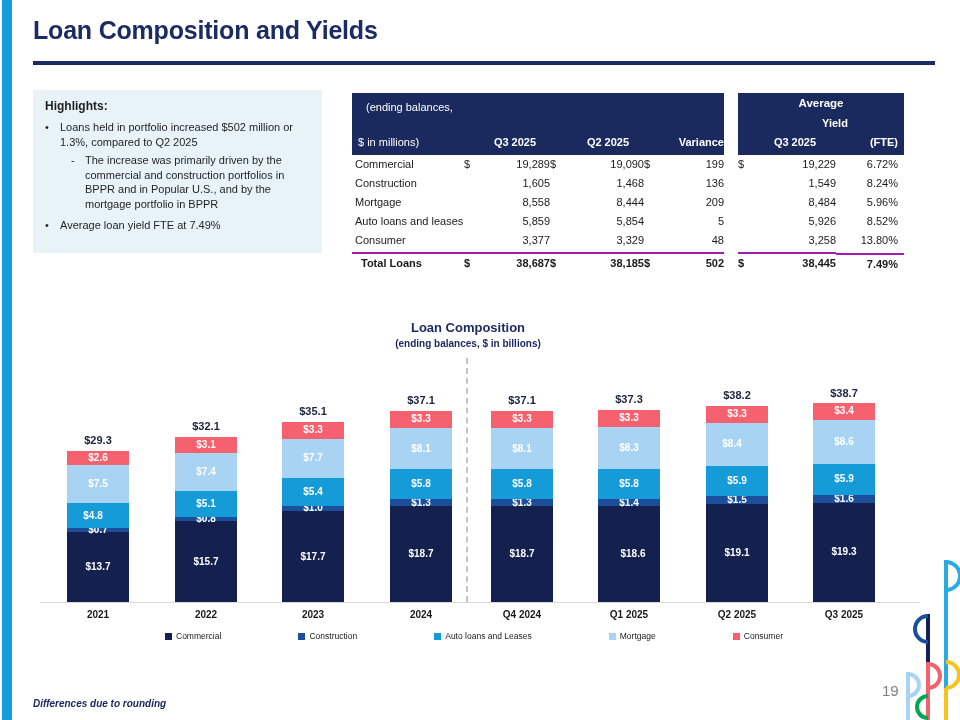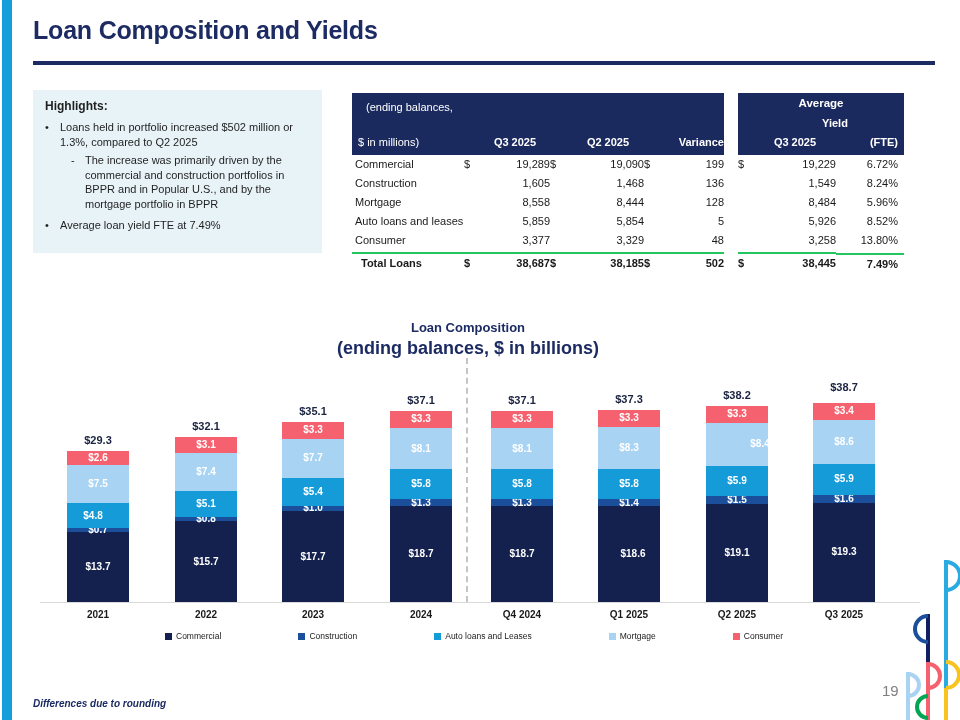--- a/index.html
+++ b/index.html
@@ -41,27 +41,27 @@
   .h-yield2{left:470px;top:43px;width:76px;text-align:right;}
   .h-avg{left:402px;top:43px;width:82px;text-align:center;}
   .tbody{position:absolute;left:0;top:62px;width:552px;}
   .trow{display:grid;grid-template-columns:112px 16px 70px 22px 72px 22px 58px 14px 16px 82px 68px;height:19px;align-items:center;}
   .trow span{display:block;line-height:19px;height:19px;}
   .trow .lbl{padding-left:3px;}
   .trow .d{text-align:left;}
   .trow .num{text-align:right;}
   .trow .pr{padding-right:6px;box-sizing:border-box;}
   .trow.total{margin-top:2px;}
-  .trow.total span{font-weight:bold;border-top:2px solid #22c55e;}
+  .trow.total span{font-weight:bold;border-top:2px solid #a21caf;}
   .trow.total span.gapc{border-top:none;}
   .trow.total .lbl{padding-left:9px;}
   
   .chart-title-wrap{left:318px;top:320px;width:300px;text-align:center;color:#1d2b63;font-weight:bold;}
   .chart-title{font-size:13px;line-height:1.3;}
-  .chart-subtitle{font-size:18px;line-height:1.3;}
+  .chart-subtitle{font-size:10px;line-height:1.3;}
   .chart-plot{left:40px;top:360px;width:880px;height:242px;}
   .chart-plot,.chart-plot *{position:absolute;}
   .baseline{left:0;top:242px;width:880px;height:1px;background:#d9d9d9;}
   .divider{left:426px;top:-2px;height:244px;width:0;border-left:2px dashed #c5c5c5;}
   .seg{box-sizing:border-box;}
   .seg-label{text-align:center;color:#ffffff;font-weight:bold;font-size:10px;line-height:12px;height:12px;}
   .bar-total{text-align:center;color:#1a2340;font-weight:bold;font-size:11px;line-height:13px;}
   .cat-label{text-align:center;font-weight:bold;font-size:10px;color:#1a1a1a;line-height:12px;}
   
   .legend{left:165px;top:631px;width:618px;display:flex;justify-content:space-between;align-items:center;}
@@ -136,21 +136,21 @@
         <span class="num">1,549</span>
         <span class="num pr">8.24%</span>
       </div>
       <div class="trow">
         <span class="lbl">Mortgage</span>
         <span class="d"></span>
         <span class="num">8,558</span>
         <span class="d"></span>
         <span class="num">8,444</span>
         <span class="d"></span>
-        <span class="num">128</span>
+        <span class="num">209</span>
         <span class="gapc"></span>
         <span class="d"></span>
         <span class="num">8,484</span>
         <span class="num pr">5.96%</span>
       </div>
       <div class="trow">
         <span class="lbl">Auto loans and leases</span>
         <span class="d"></span>
         <span class="num">5,859</span>
         <span class="d"></span>
@@ -271,36 +271,36 @@
     <div class="seg-label" style="left: 558px; top: 52.245px; width: 62px;">$3.3</div>
     <div class="bar-total" style="left: 549px; top: 32.764px; width: 80px;">$37.3</div>
     <div class="cat-label" style="left: 549px; top: 249px; width: 80px;">Q1 2025</div>
     <div class="seg" style="left: 666px; top: 143.826px; width: 62px; height: 98.174px; background: rgb(20, 33, 79);"></div>
     <div class="seg-label" style="left: 666px; top: 186.913px; width: 62px;">$19.1</div>
     <div class="seg" style="left: 666px; top: 136.116px; width: 62px; height: 7.71px; background: rgb(27, 79, 155);"></div>
     <div class="seg-label" style="left: 666px; top: 133.971px; width: 62px;">$1.5</div>
     <div class="seg" style="left: 666px; top: 105.79px; width: 62px; height: 30.326px; background: rgb(20, 155, 216);"></div>
     <div class="seg-label" style="left: 666px; top: 114.953px; width: 62px;">$5.9</div>
     <div class="seg" style="left: 666px; top: 62.614px; width: 62px; height: 43.176px; background: rgb(169, 211, 243);"></div>
-    <div class="seg-label" style="left: 694px; top: 78.202px; width: 52px;">$8.4</div>
+    <div class="seg-label" style="left: 666px; top: 78.202px; width: 52px;">$8.4</div>
     <div class="seg" style="left: 666px; top: 45.652px; width: 62px; height: 16.962px; background: rgb(245, 97, 110);"></div>
     <div class="seg-label" style="left: 666px; top: 48.133px; width: 62px;">$3.3</div>
     <div class="bar-total" style="left: 657px; top: 28.652px; width: 80px;">$38.2</div>
     <div class="cat-label" style="left: 657px; top: 249px; width: 80px;">Q2 2025</div>
     <div class="seg" style="left: 773px; top: 142.798px; width: 62px; height: 99.202px; background: rgb(20, 33, 79);"></div>
     <div class="seg-label" style="left: 773px; top: 186.399px; width: 62px;">$19.3</div>
     <div class="seg" style="left: 773px; top: 134.574px; width: 62px; height: 8.224px; background: rgb(27, 79, 155);"></div>
     <div class="seg-label" style="left: 773px; top: 132.686px; width: 62px;">$1.6</div>
     <div class="seg" style="left: 773px; top: 104.248px; width: 62px; height: 30.326px; background: rgb(20, 155, 216);"></div>
     <div class="seg-label" style="left: 773px; top: 113.411px; width: 62px;">$5.9</div>
     <div class="seg" style="left: 773px; top: 60.044px; width: 62px; height: 44.204px; background: rgb(169, 211, 243);"></div>
     <div class="seg-label" style="left: 773px; top: 76.146px; width: 62px; text-align: center;">$8.6</div>
     <div class="seg" style="left: 773px; top: 42.568px; width: 62px; height: 17.476px; background: rgb(245, 97, 110);"></div>
     <div class="seg-label" style="left: 773px; top: 45.306px; width: 62px;">$3.4</div>
-    <div class="bar-total" style="left: 764px; top: 21px; width: 80px;">$38.7</div>
+    <div class="bar-total" style="left: 764px; top: 27px; width: 80px;">$38.7</div>
     <div class="cat-label" style="left: 764px; top: 249px; width: 80px;">Q3 2025</div>
   </div>
 
 <div class="abs legend">
     <div class="legend-item">
       <span class="legend-swatch" style="background: rgb(20, 33, 79);"></span>
       <span class="legend-label">Commercial</span>
     </div>
     <div class="legend-item">
       <span class="legend-swatch" style="background: rgb(27, 79, 155);"></span>

